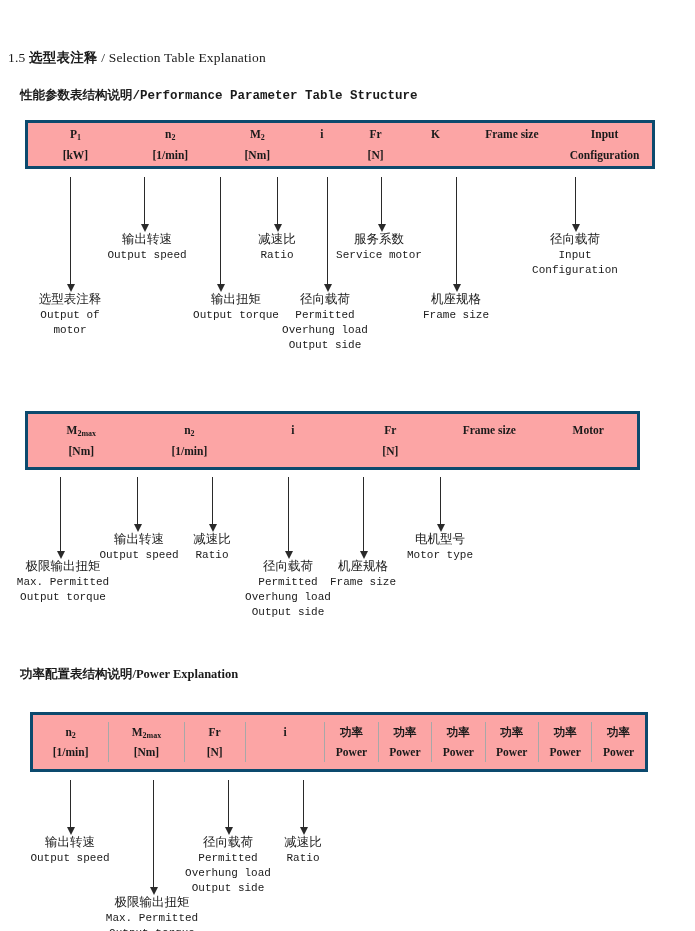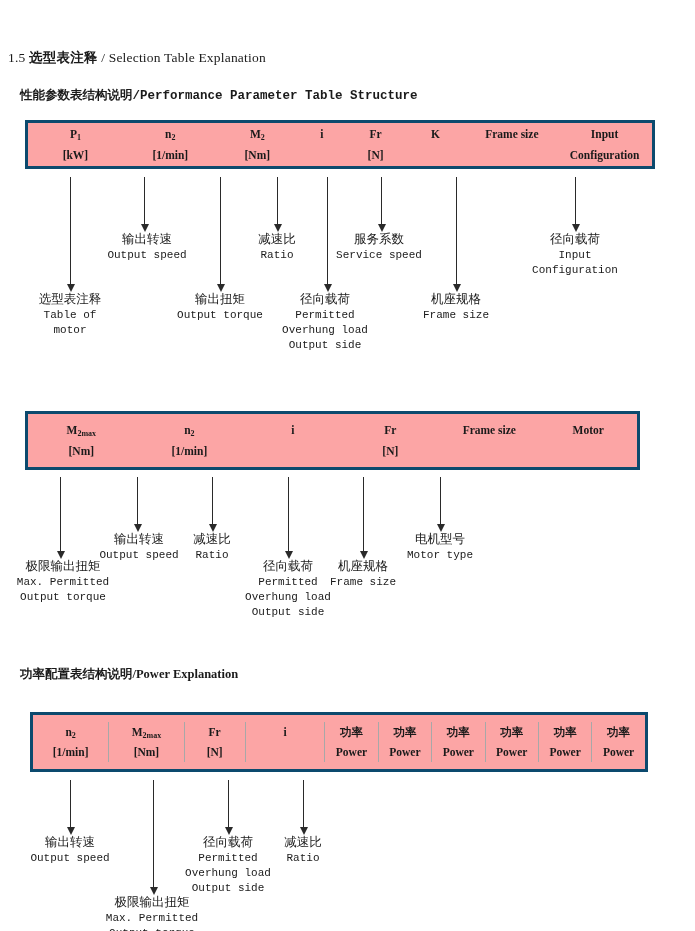--- a/index.html
+++ b/index.html
@@ -150,44 +150,44 @@
   <div class="arrow" style="left:144px; top:133px; height:48px;"></div>
   <div class="arrow" style="left:220px; top:133px; height:108px;"></div>
   <div class="arrow" style="left:277px; top:133px; height:48px;"></div>
   <div class="arrow" style="left:327px; top:133px; height:108px;"></div>
   <div class="arrow" style="left:381px; top:133px; height:48px;"></div>
   <div class="arrow" style="left:456px; top:133px; height:108px;"></div>
   <div class="arrow" style="left:575px; top:133px; height:48px;"></div>
 
   <div class="note" style="left:70px;  top:247px;">
       <div class="cn">选型表注释</div>
-      <div class="en">Table of</div>
+      <div class="en">Output of</div>
       <div class="en">motor</div>
     </div>
   <div class="note" style="left:147px; top:187px;">
       <div class="cn">输出转速</div>
       <div class="en">Output speed</div>
     </div>
-  <div class="note" style="left:220px; top:247px;">
+  <div class="note" style="left:236px; top:247px;">
       <div class="cn">输出扭矩</div>
       <div class="en">Output torque</div>
     </div>
   <div class="note" style="left:277px; top:187px;">
       <div class="cn">减速比</div>
       <div class="en">Ratio</div>
     </div>
   <div class="note" style="left:325px; top:247px;">
       <div class="cn">径向载荷</div>
       <div class="en">Permitted</div>
       <div class="en">Overhung load</div>
       <div class="en">Output side</div>
     </div>
   <div class="note" style="left:379px; top:187px;">
       <div class="cn">服务系数</div>
-      <div class="en">Service speed</div>
+      <div class="en">Service motor</div>
     </div>
   <div class="note" style="left:456px; top:247px;">
       <div class="cn">机座规格</div>
       <div class="en">Frame size</div>
     </div>
   <div class="note" style="left:575px; top:187px;">
       <div class="cn">径向载荷</div>
       <div class="en">Input</div>
       <div class="en">Configuration</div>
     </div>

